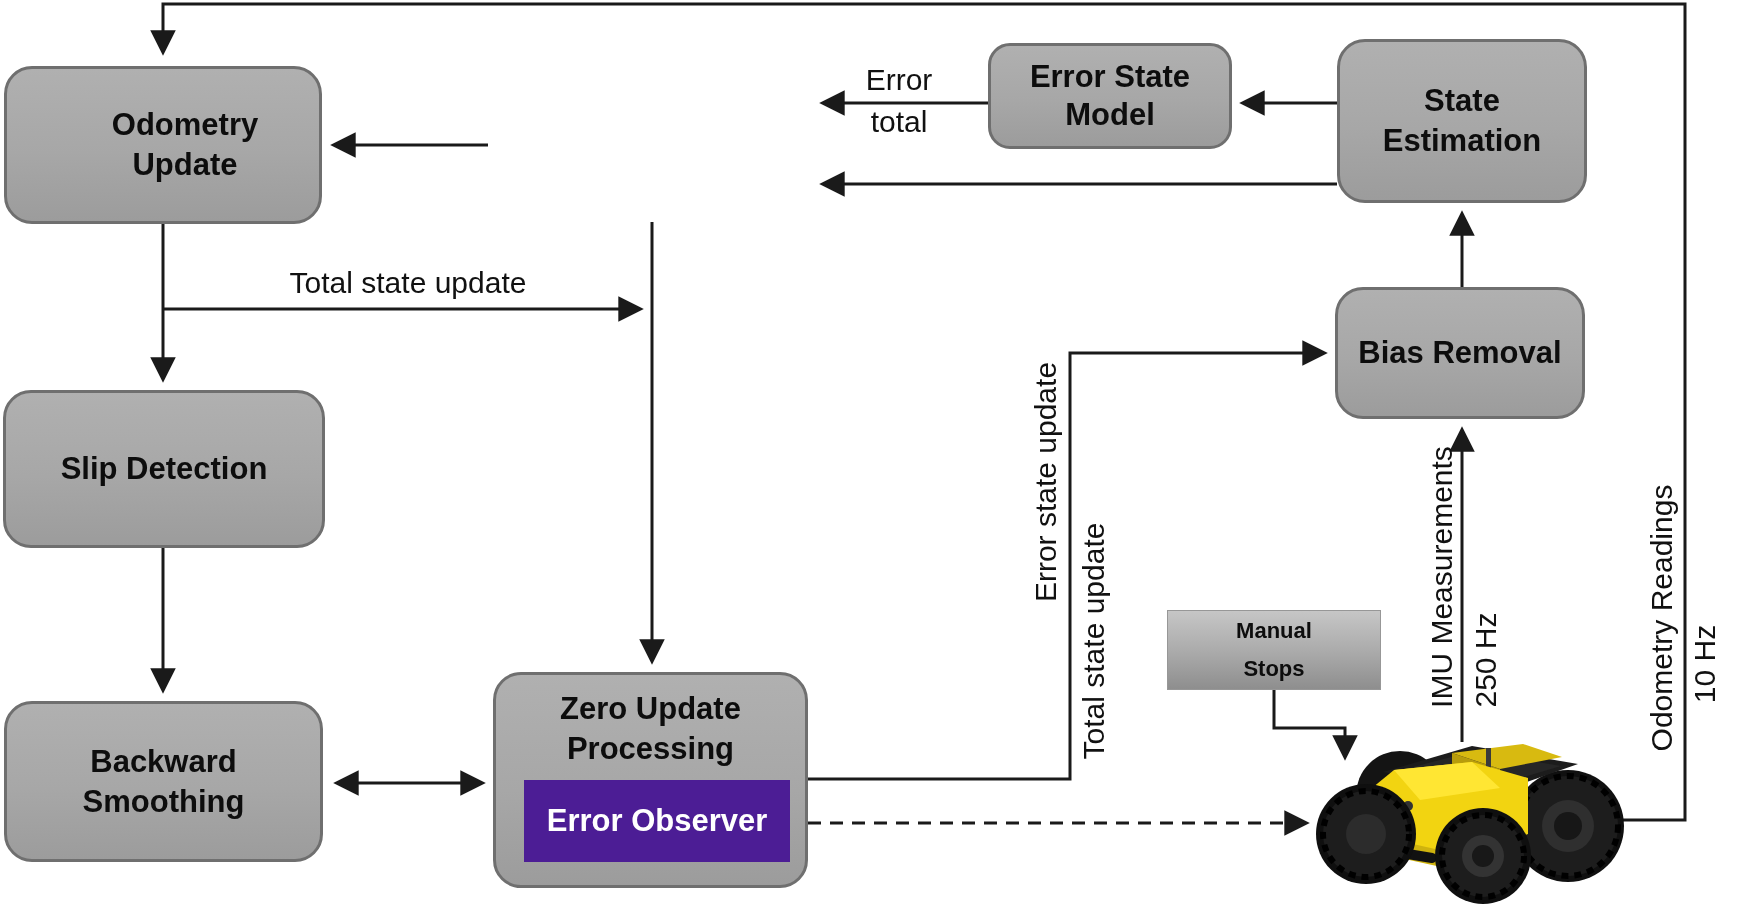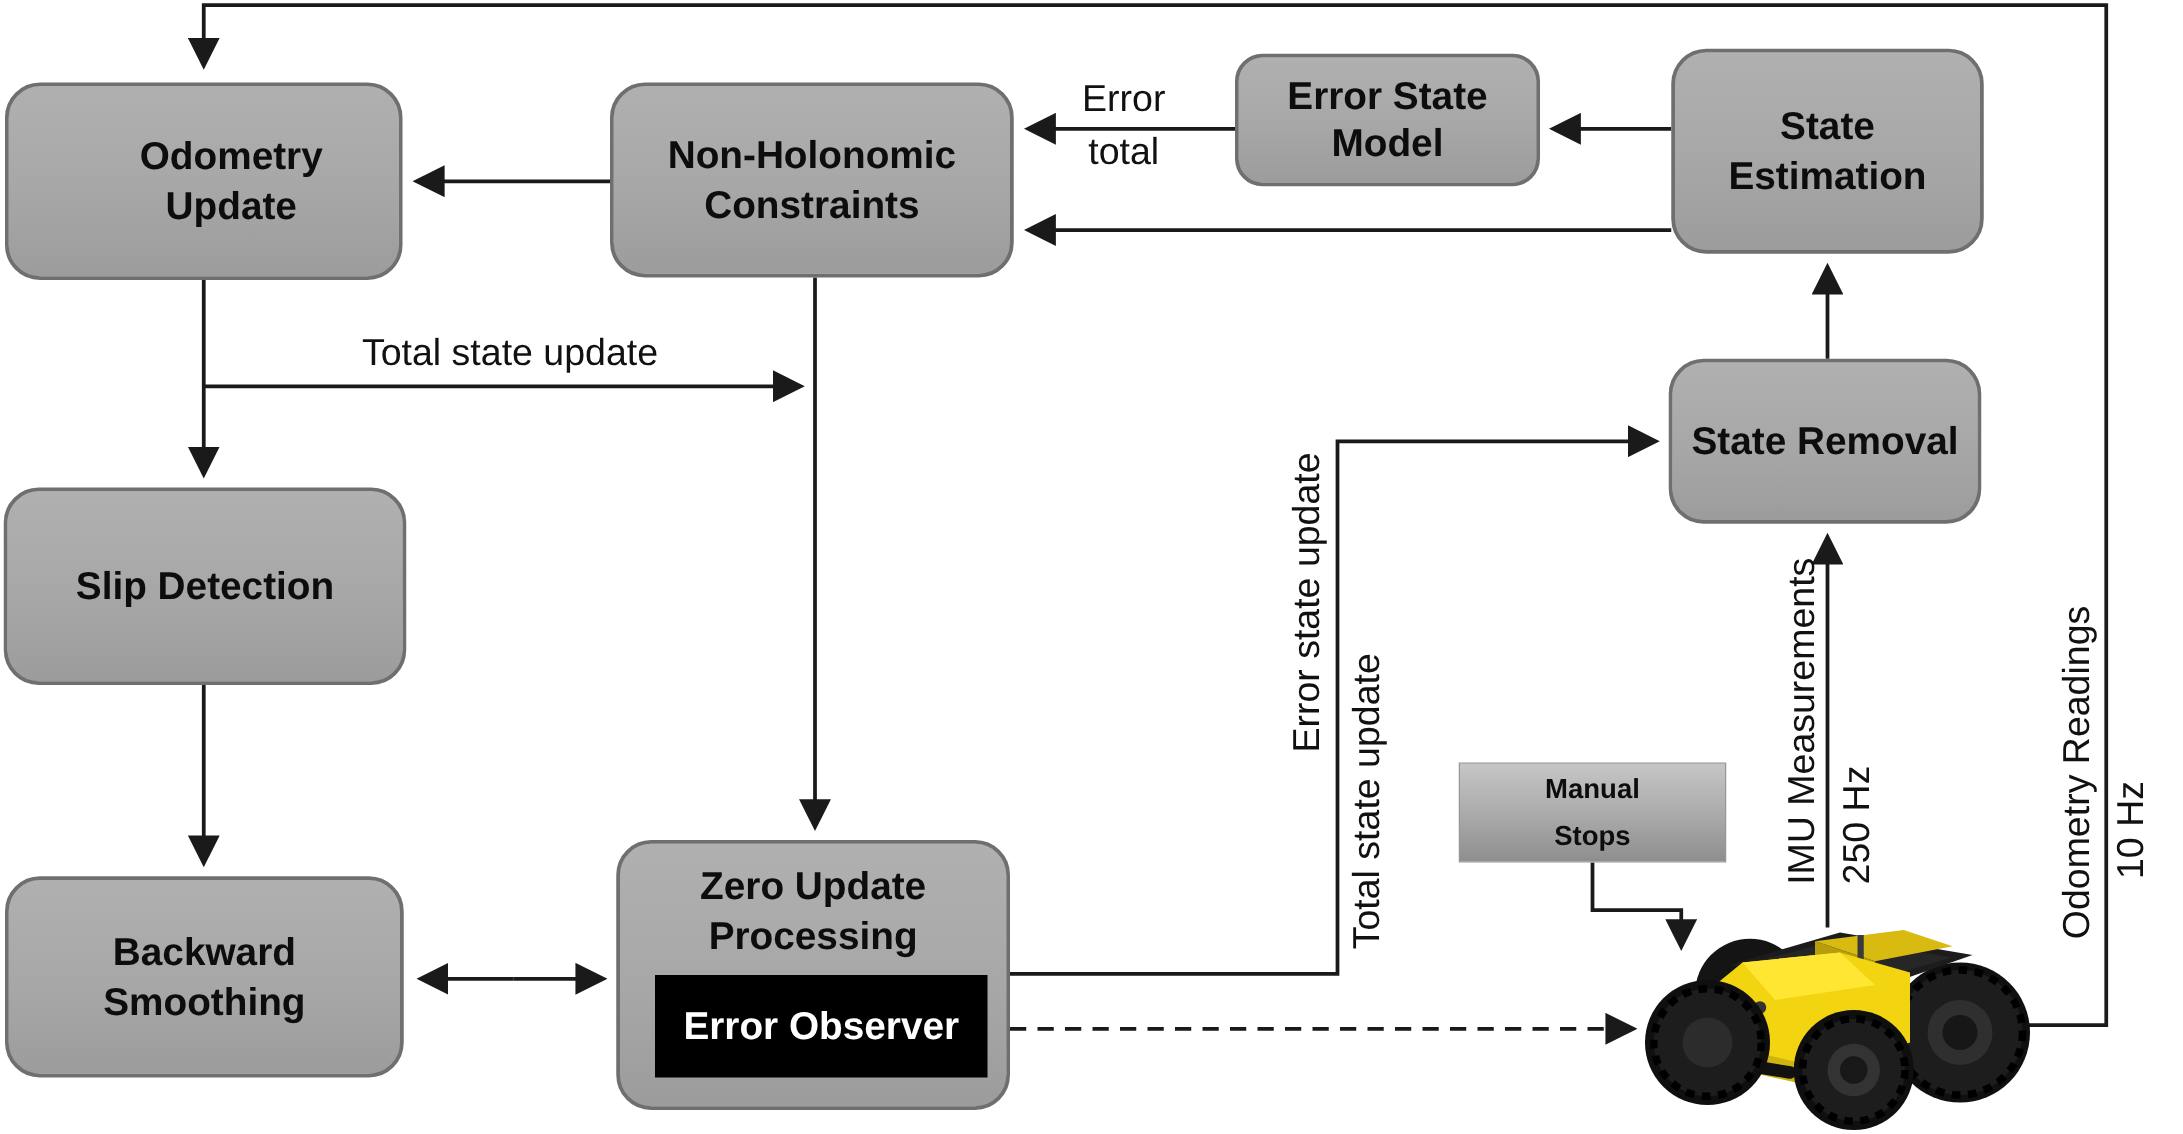--- a/index.html
+++ b/index.html
@@ -24,21 +24,21 @@
     border-radius:28px;
     display:flex;align-items:center;justify-content:center;
     text-align:center;
     font-weight:bold;font-size:31px;line-height:40px;color:#0d0d0d;
     white-space:pre-line;
     box-sizing:border-box;
   }
   .node.small{border-radius:22px;}
   .subnode{
     position:absolute;
-    background:#000000;
+    background:#4c1d95;
     color:#ffffff;
     display:flex;align-items:center;justify-content:center;
     font-weight:bold;font-size:31px;
     box-sizing:border-box;
   }
   .manual{
     position:absolute;
     background:linear-gradient(180deg,#c6c6c6 0%,#a9a9a9 55%,#8e8e8e 100%);
     border:1px solid #979797;
     display:flex;align-items:center;justify-content:center;
@@ -111,30 +111,28 @@
       <circle cx="1483" cy="856" r="48" fill="#0f0f0f"></circle>
       <circle cx="1483" cy="856" r="41" fill="#1d1d1d" stroke="#000" stroke-width="6" stroke-dasharray="7 6"></circle>
       <circle cx="1483" cy="856" r="21" fill="#333333"></circle>
       <circle cx="1483" cy="856" r="11" fill="#181818"></circle>
     </g>
   </svg>
 
   <div class="node" style="left:4px;top:66px;width:318px;height:158px;padding-left:44px;">Odometry
 Update</div>
 
-  <div class="node" style="left:488px;top:66px;width:323px;height:156px;">Non-Holonomic
-Constraints</div>
 
   <div class="node small" style="left:988px;top:43px;width:244px;height:106px;line-height:38px;">Error State
 Model</div>
 
   <div class="node" style="left:1337px;top:39px;width:250px;height:164px;">State
 Estimation</div>
 
-  <div class="node" style="left:1335px;top:287px;width:250px;height:132px;">State Removal</div>
+  <div class="node" style="left:1335px;top:287px;width:250px;height:132px;">Bias Removal</div>
 
   <div class="node" style="left:3px;top:390px;width:322px;height:158px;">Slip Detection</div>
 
   <div class="node" style="left:4px;top:701px;width:319px;height:161px;">Backward
 Smoothing</div>
 
   <div class="node" style="left:493px;top:672px;width:315px;height:216px;align-items:flex-start;padding-top:14px;">Zero Update
 Processing</div>
 
   <div class="subnode" style="left:524px;top:780px;width:266px;height:82px;">Error Observer</div>

